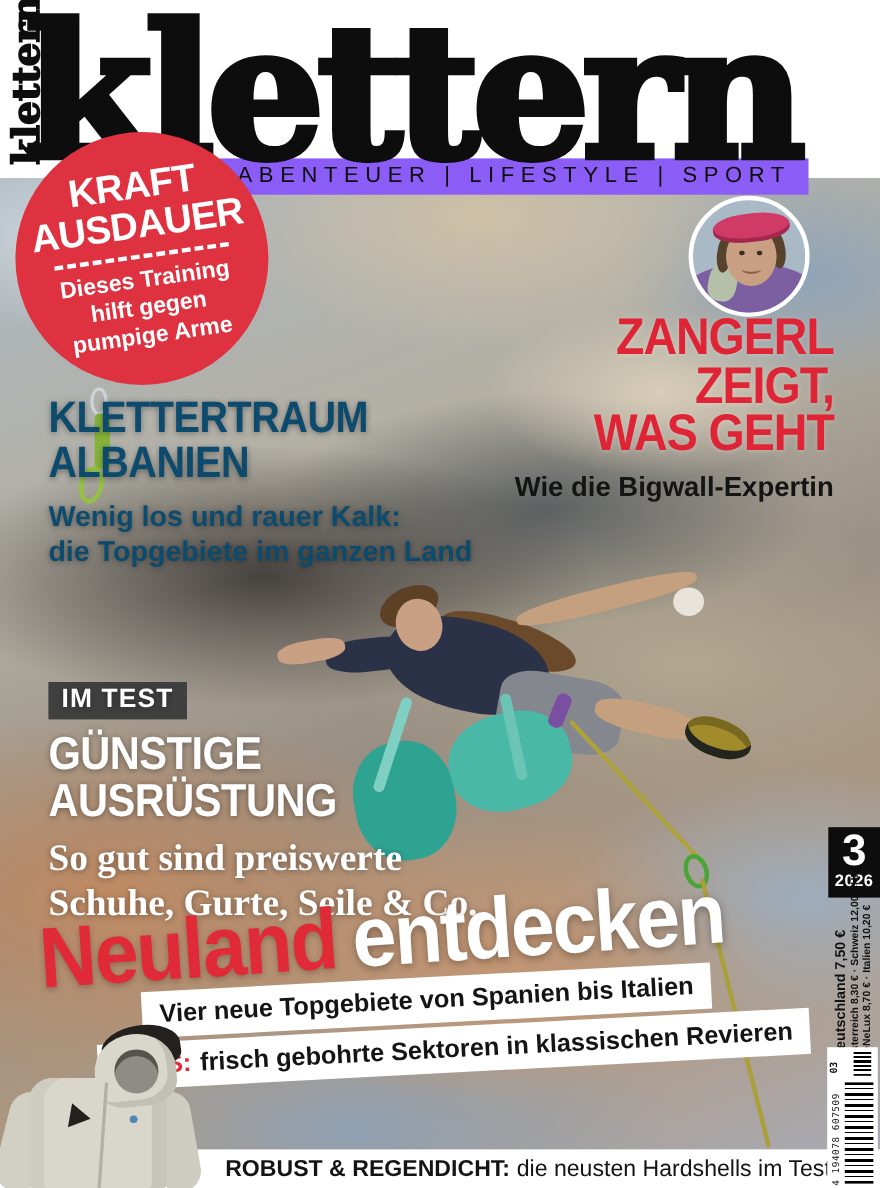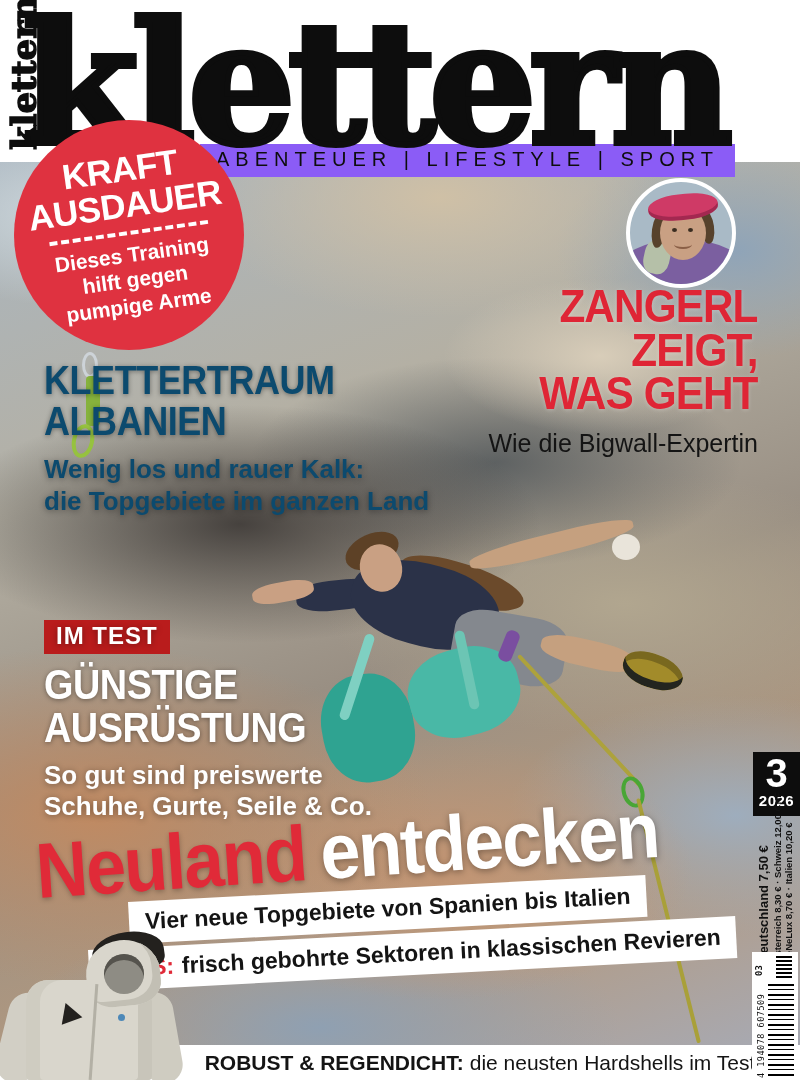--- a/index.html
+++ b/index.html
@@ -97,30 +97,30 @@
   .p-hairR  { left:70px; top:28px; width:14px; height:34px; background:#57422c; border-radius:50%; transform:rotate(-8deg); }
   .p-eyeL   { left:42px; top:46px; width:5px; height:4px; background:#3a2c20; border-radius:50%; }
   .p-eyeR   { left:58px; top:46px; width:5px; height:4px; background:#3a2c20; border-radius:50%; }
   .p-smile  { left:44px; top:58px; width:18px; height:9px; border-bottom:2.5px solid #8a5f46; border-radius:50%; }
 
   
   .shadowed { text-shadow:0 1px 6px rgba(0,0,0,.4); }
 
   .zangerl { position:absolute; right:42px; top:284px; z-index:3; text-align:right; }
   .zangerl-title { color:#df2535; font-weight:bold; font-size:47px; line-height:0.93; letter-spacing:-1px; transform:scaleX(0.9); transform-origin:100% 0; text-shadow:0 1px 5px rgba(255,255,255,.25); }
-  .zangerl-sub { margin-top:14px; color:#141414; font-weight:normal; font-size:25px; line-height:1.18; }
+  .zangerl-sub { margin-top:14px; color:#141414; font-weight:bold; font-size:25px; line-height:1.18; }
 
   .albania { position:absolute; left:44px; top:360px; z-index:3; color:#0c4a6e; }
   .albania-title { font-weight:bold; font-size:40px; line-height:1.03; letter-spacing:-0.5px; transform:scaleX(0.9); transform-origin:0 0; }
   .albania-sub { margin-top:12px; font-weight:bold; font-size:26px; line-height:1.22; }
 
   .test { position:absolute; left:44px; top:620px; z-index:3; color:#ffffff; }
-  .kicker { display:inline-block; background:#b91c1c; color:#ffffff; font-weight:bold; font-size:24px; padding:2px 12px 4px 12px; letter-spacing:1px; }
+  .kicker { display:inline-block; background:#404040; color:#ffffff; font-weight:bold; font-size:24px; padding:2px 12px 4px 12px; letter-spacing:1px; }
   .test-title { margin-top:10px; font-weight:bold; font-size:42px; line-height:1.02; letter-spacing:-0.5px; transform:scaleX(0.9); transform-origin:0 0; }
-  .test-sub { margin-top:10px; font-weight:bold; font-size:26px; line-height:1.22; }
+  .test-sub { margin-top:10px; font-weight:bold; font-size:34px; line-height:1.22;font-family:Liberation Serif, serif; }
 
   .issuebox { position:absolute; left:753px; top:752px; width:47px; height:64px; z-index:4;
     background:#0d0d0d; color:#fff; text-align:center; }
   .issue-num { font-size:40px; font-weight:bold; line-height:0.95; margin-top:2px; }
   .issue-year { font-size:15px; font-weight:bold; letter-spacing:0.5px; }
 
   .headline { position:absolute; left:36px; top:826px; z-index:3; transform:rotate(-3.8deg); transform-origin:0 50%; white-space:nowrap; }
   .headline-inner { display:inline-block; transform:scaleX(0.92); transform-origin:0 0; font-weight:bold; font-size:78px; letter-spacing:-2px; }
   .headline-red { color:#e02a38; margin-right:16px; text-shadow:0 2px 6px rgba(0,0,0,.25); }
   .headline-white { color:#ffffff; text-shadow:0 2px 8px rgba(0,0,0,.35); }

